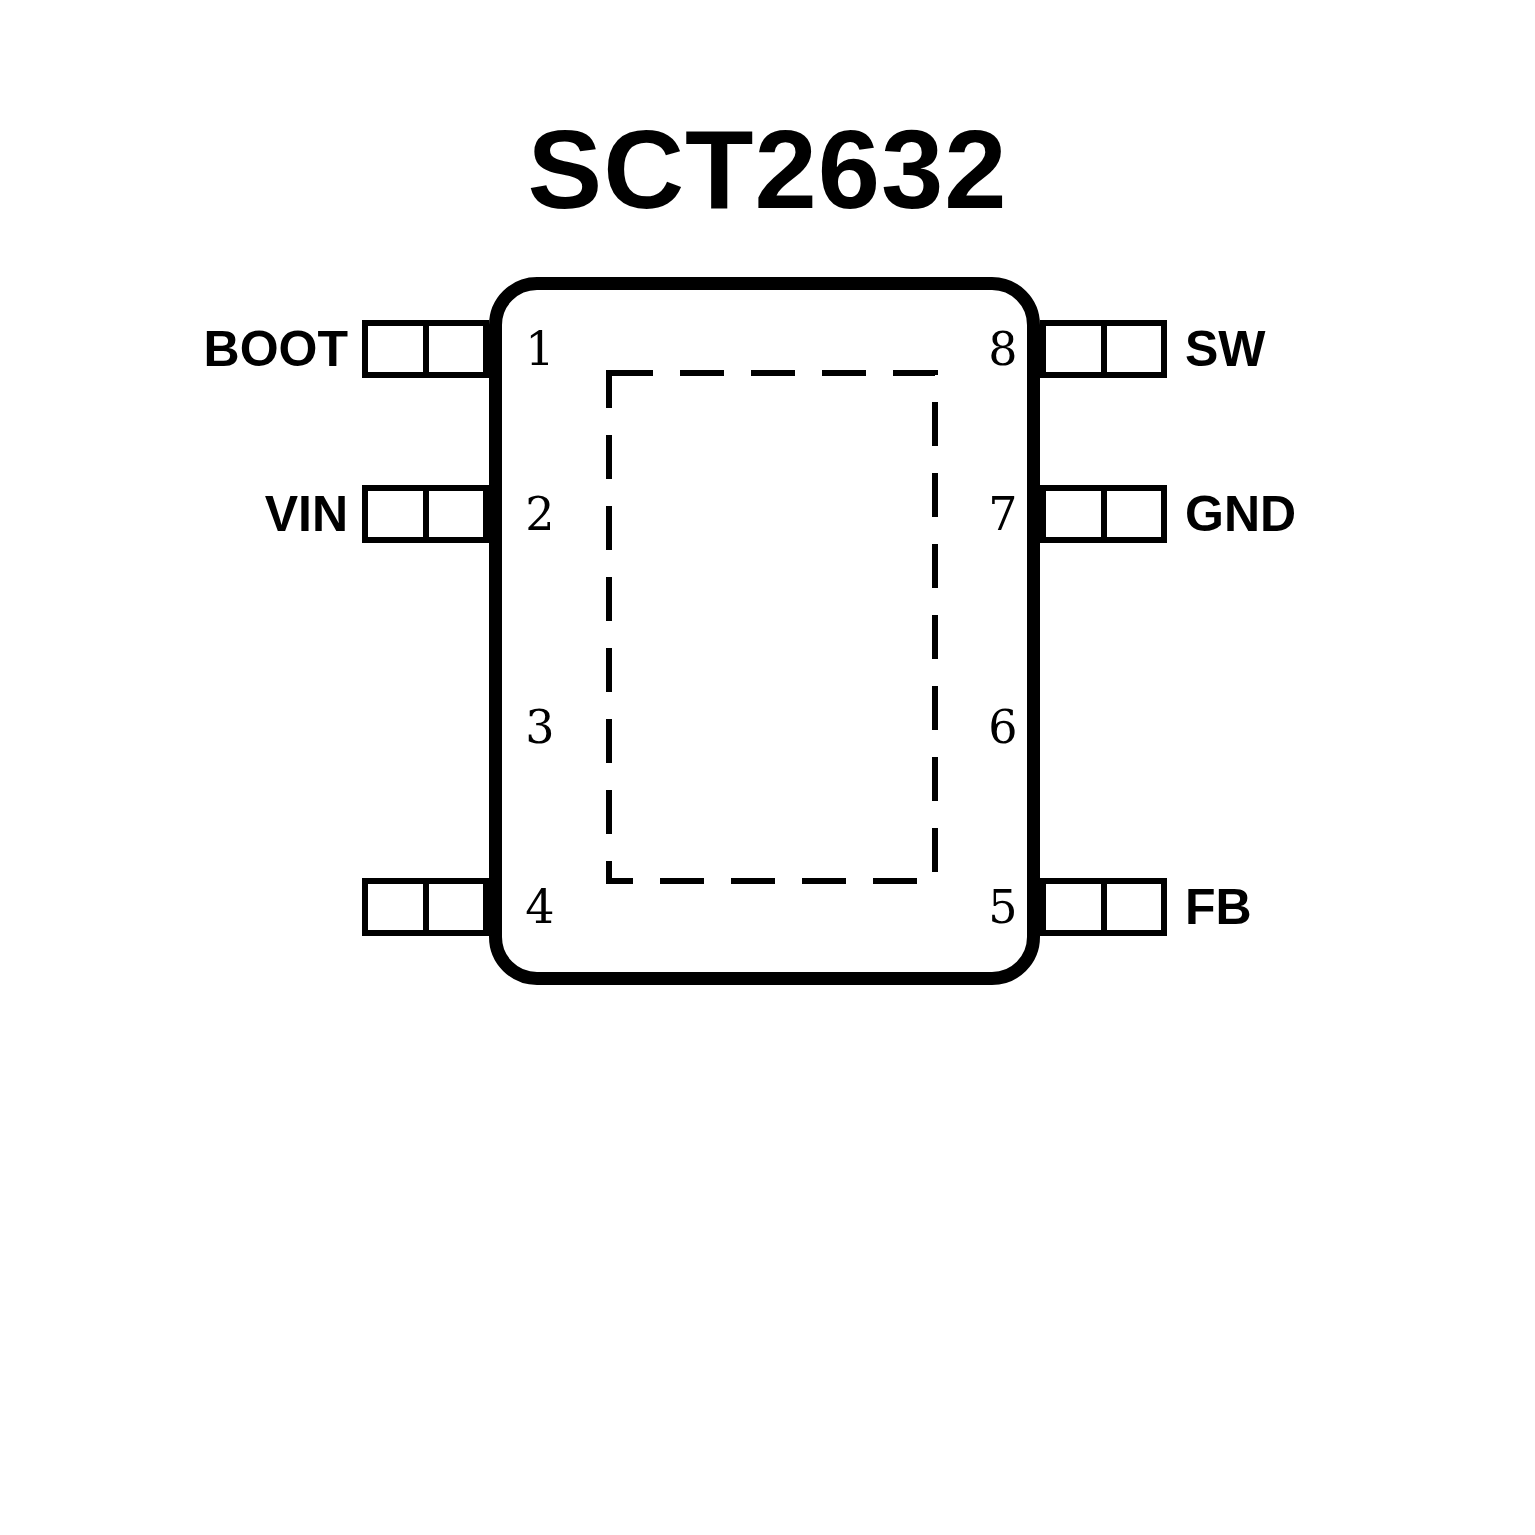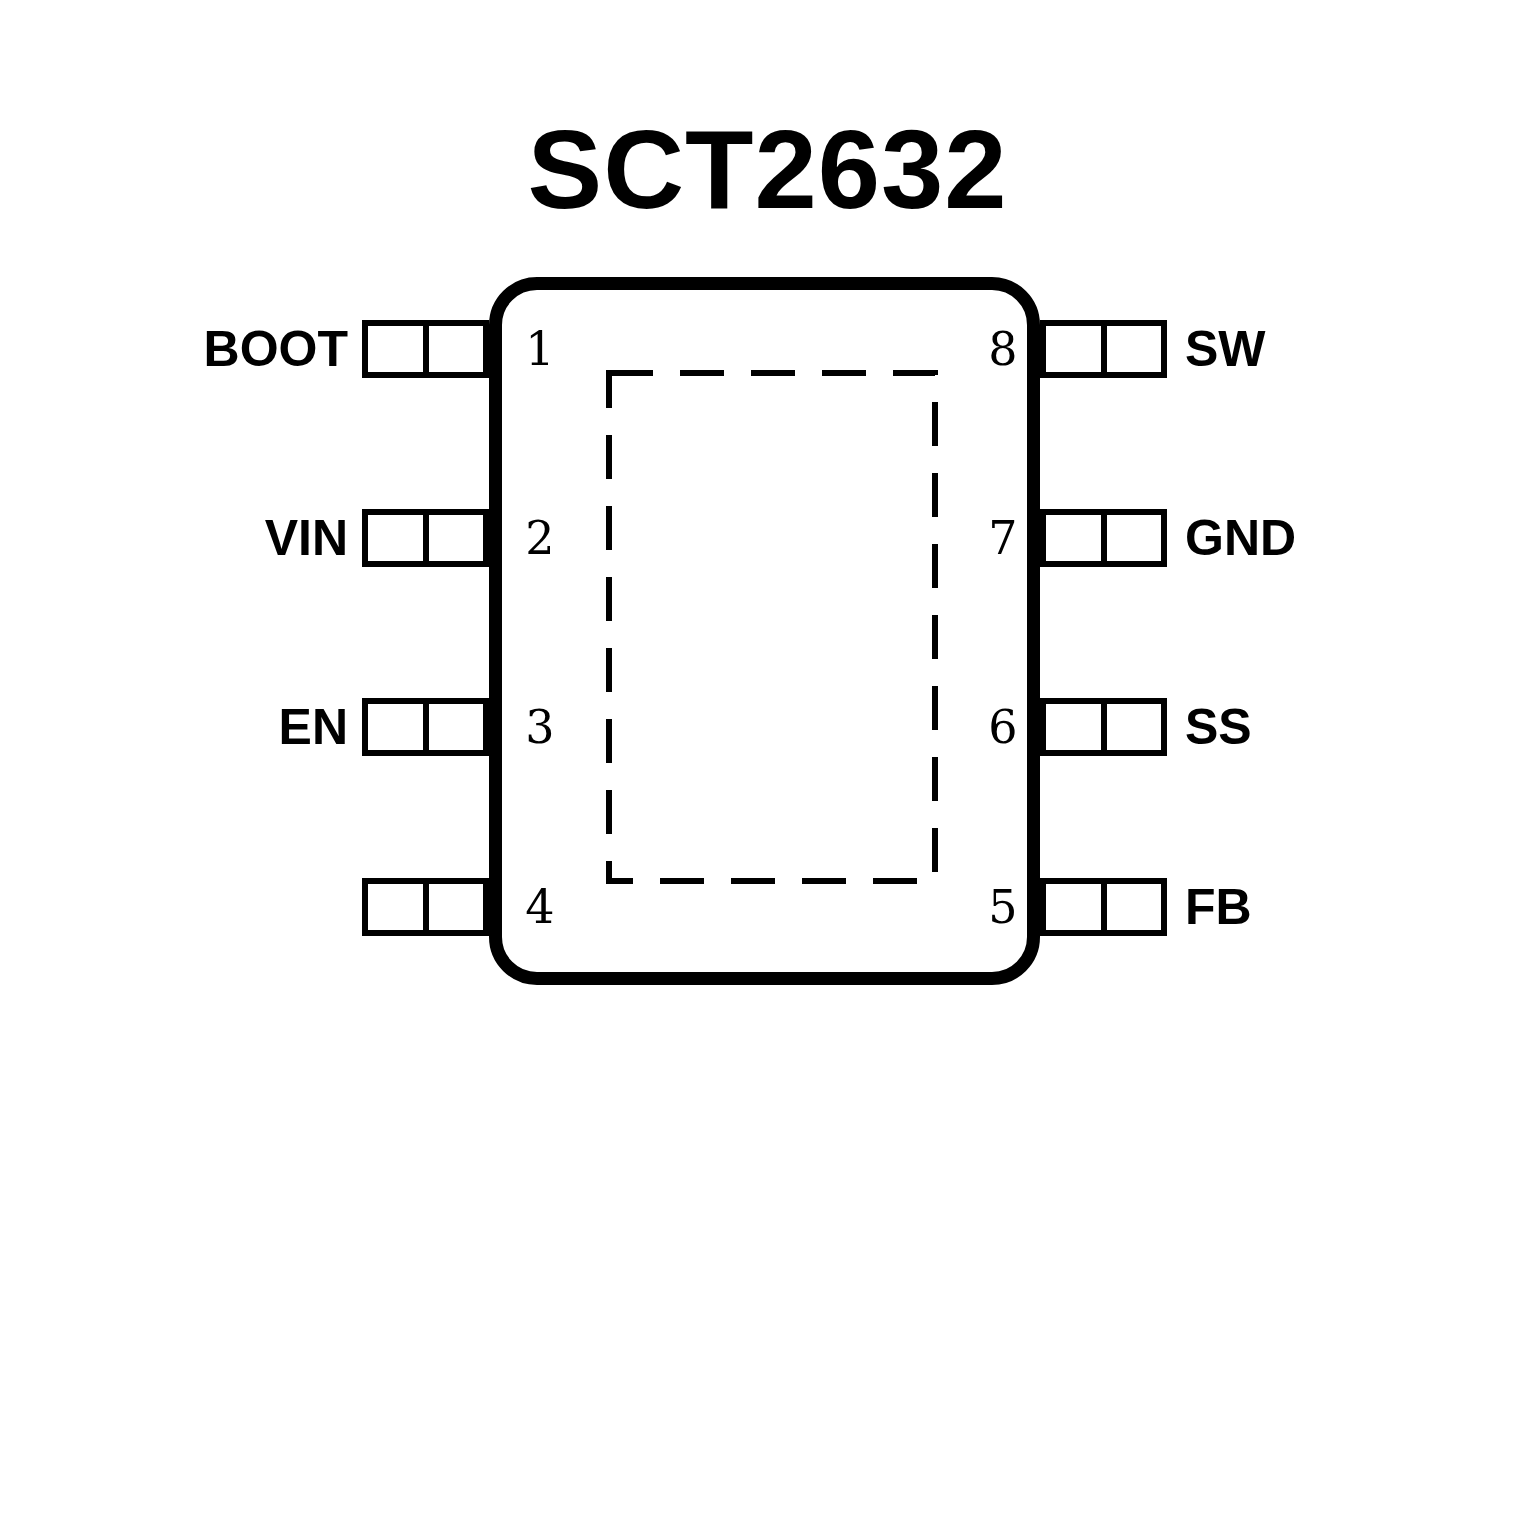--- a/index.html
+++ b/index.html
@@ -56,21 +56,21 @@
   }
   .pin-row {
     position: absolute;
     height: 58px;
     display: flex;
     align-items: center;
   }
   .pin-row.side-left { left: 0; width: 489px; justify-content: flex-end; }
   .pin-row.side-right { left: 1040px; width: 495px; justify-content: flex-start; }
   .r1 { top: 320px; }
-  .r2 { top: 509px; }
+  .r2 { top: 485px; }
   .r3 { top: 698px; }
   .r4 { top: 878px; }
   .pin-label {
     font-size: 50px;
     font-weight: bold;
     color: #000000;
     white-space: nowrap;
   }
   .side-left .pin-label { margin-right: 14px; }
   .side-right .pin-label { margin-left: 18px; }
@@ -121,39 +121,31 @@
   </div>
 
   <div class="pin-row side-left r1">
     <span class="pin-label">BOOT</span>
     <span class="pin-box"></span>
   </div>
   <div class="pin-row side-left r2">
     <span class="pin-label">VIN</span>
     <span class="pin-box"></span>
   </div>
-  <div class="pin-row side-left r3">
-    <span class="pin-label">EN</span>
-    <span class="pin-box"></span>
-  </div>
   <div class="pin-row side-left r4">
     <span class="pin-box"></span>
   </div>
 
   <div class="pin-row side-right r1">
     <span class="pin-box"></span>
     <span class="pin-label">SW</span>
   </div>
   <div class="pin-row side-right r2">
     <span class="pin-box"></span>
     <span class="pin-label">GND</span>
-  </div>
-  <div class="pin-row side-right r3">
-    <span class="pin-box"></span>
-    <span class="pin-label">SS</span>
   </div>
   <div class="pin-row side-right r4">
     <span class="pin-box"></span>
     <span class="pin-label">FB</span>
   </div>
 
   <span class="pin-num num-left r1">1</span>
   <span class="pin-num num-left r2">2</span>
   <span class="pin-num num-left r3">3</span>
   <span class="pin-num num-left r4">4</span>

